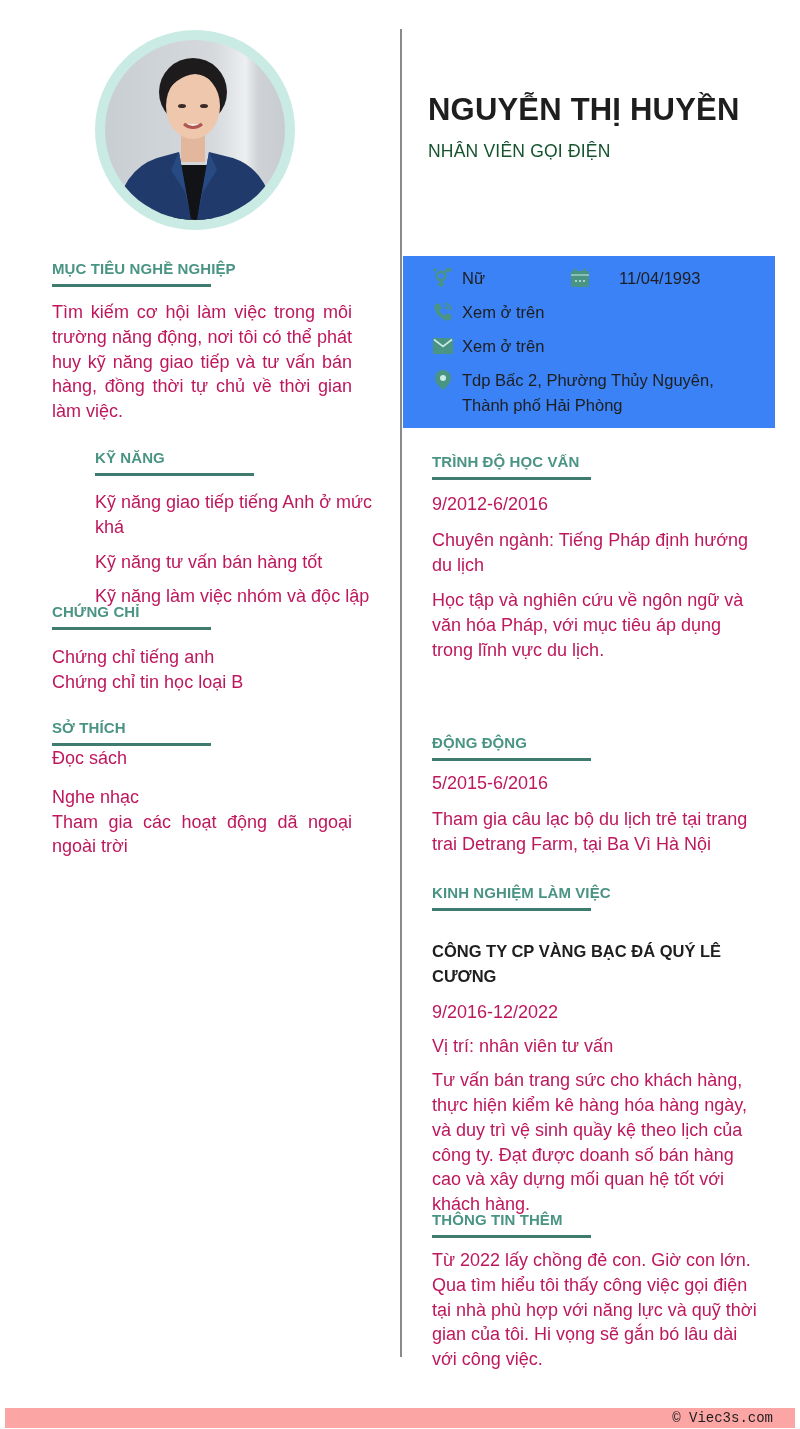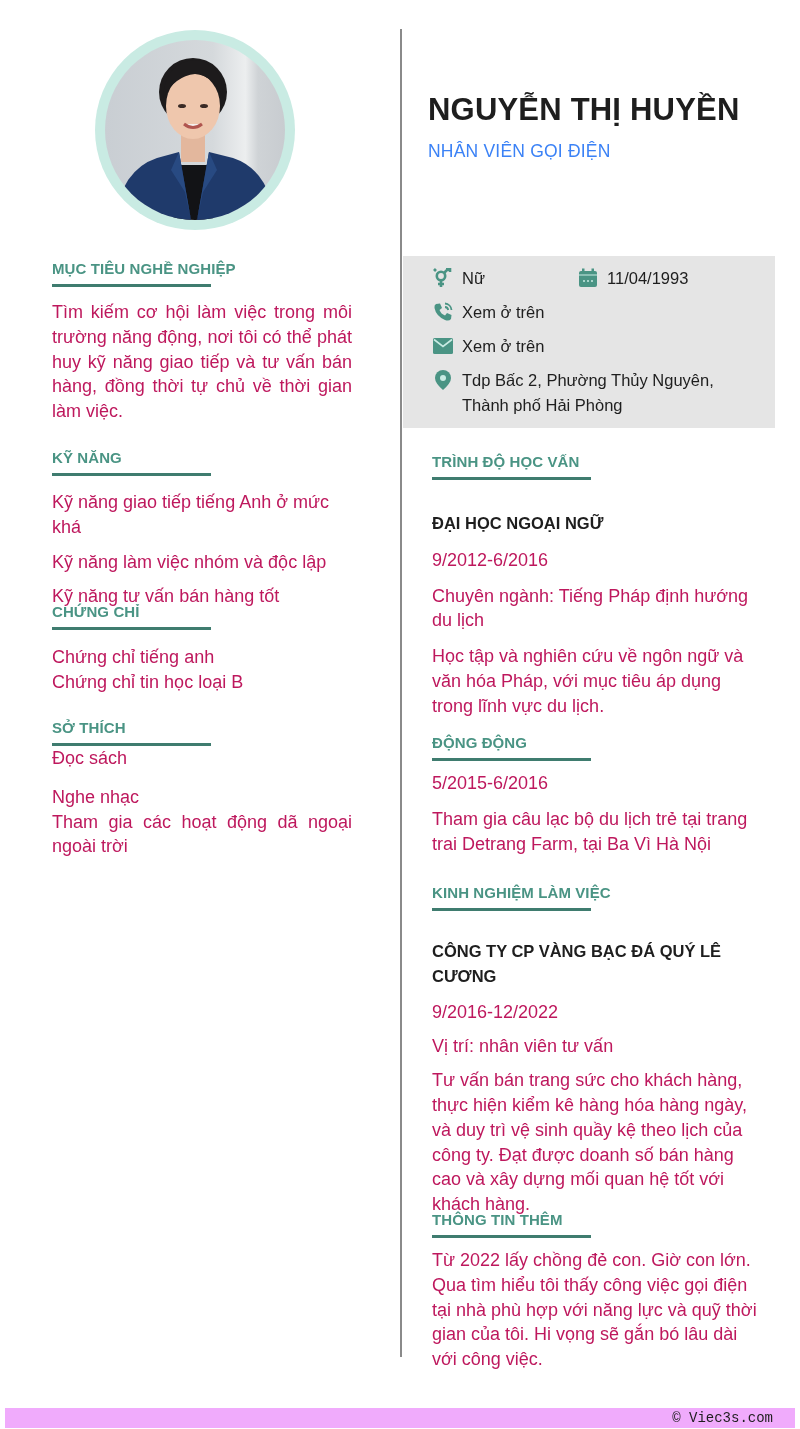--- a/index.html
+++ b/index.html
@@ -15,31 +15,31 @@
   .avatar svg { width: 180px; height: 180px; display: block; }
   .sec-h { font-weight: bold; font-size: 15px; color: #4a9484; letter-spacing: 0.1px; line-height: 22px; }
   .sec-line { width: 159px; height: 3px; background: #3f7c6f; margin-top: 4px; }
   .para { font-size: 18px; line-height: 24.8px; color: #be185d; }
   .justify { text-align: justify; }
 
   .l-sec { position: absolute; left: 52px; width: 300px; }
 
   
   .name { position: absolute; left: 428px; top: 92px; font-size: 31px; font-weight: bold; color: #1e1e1e; letter-spacing: 0.2px; }
-  .title { position: absolute; left: 428px; top: 141px; font-size: 17.5px; color: #3b82f6; letter-spacing: 0.2px; }
+  .title { position: absolute; left: 428px; top: 141px; font-size: 17.5px; color: #14532d; letter-spacing: 0.2px; }
 
-  .contact { position: absolute; left: 403px; top: 256px; width: 372px; height: 172px; background: #e5e5e5; }
+  .contact { position: absolute; left: 403px; top: 256px; width: 372px; height: 172px; background: #3b82f6; }
   .c-row { position: absolute; display: flex; align-items: flex-start; font-size: 16.5px; line-height: 24.8px; color: #1e1e1e; }
   .c-ico { width: 22px; height: 22px; margin-right: 8px; flex: none; display: flex; align-items: center; justify-content: center; margin-top: 1px; }
   .c-ico svg { display: block; }
 
   .r-sec { position: absolute; left: 432px; width: 330px; }
   .bold-h { font-weight: bold; font-size: 16.5px; line-height: 24.8px; color: #1e1e1e; }
 
-  .footer { position: absolute; left: 5px; top: 1408px; width: 790px; height: 20px; background: #f0abfc; }
+  .footer { position: absolute; left: 5px; top: 1408px; width: 790px; height: 20px; background: #fca5a5; }
   .footer span { position: absolute; right: 22px; top: 2px; font-family: "Liberation Mono", "DejaVu Sans Mono", monospace; font-size: 14px; color: #1e1e1e; }
 </style>
 </head>
 <body>
 
 <div class="divider"></div>
 
 <div class="avatar-ring">
   <div class="avatar" title="profile-photo">
     <svg viewBox="0 0 180 180">
@@ -75,21 +75,21 @@
     <span class="c-ico">
       <svg width="20" height="20" viewBox="0 0 20 20" fill="none" stroke="#4a9484" stroke-width="2.6">
         <circle cx="8" cy="8" r="4.2"></circle>
         <path d="M8 12.5 V19 M5 16 H11"></path>
         <path d="M11.5 4.5 L16.5 -0.5 M13 0 H17 V4"></path>
         <path d="M1 1 L3 3"></path>
       </svg>
     </span>
     <span>Nữ</span>
   </div>
-  <div class="c-row" style="left:174px; top:10px;">
+  <div class="c-row" style="left:166px; top:10px;gap:20px;">
     <span class="c-ico">
       <svg width="20" height="20" viewBox="0 0 20 20">
         <rect x="1" y="3" width="18" height="16" rx="2" fill="#4a9484"></rect>
         <rect x="4" y="0.5" width="2.5" height="4" fill="#4a9484"></rect>
         <rect x="13.5" y="0.5" width="2.5" height="4" fill="#4a9484"></rect>
         <rect x="1" y="6.5" width="18" height="1" fill="#c9ebe3"></rect>
         <circle cx="6" cy="13" r="1" fill="#c9ebe3"></circle>
         <circle cx="10" cy="13" r="1" fill="#c9ebe3"></circle>
         <circle cx="14" cy="13" r="1" fill="#c9ebe3"></circle>
       </svg>
@@ -128,47 +128,46 @@
     </span>
   </div>
 </div>
 
 <div class="l-sec" style="top:258px;">
   <div class="sec-h">MỤC TIÊU NGHỀ NGHIỆP</div>
   <div class="sec-line"></div>
   <div class="para justify" style="margin-top:13px;">Tìm kiếm cơ hội làm việc trong môi trường năng động, nơi tôi có thể phát huy kỹ năng giao tiếp và tư vấn bán hàng, đồng thời tự chủ về thời gian làm việc.</div>
 </div>
 
-<div class="l-sec" style="top:447px;">
+<div class="l-sec" style="top:447px;margin-left:43px;">
   <div class="sec-h">KỸ NĂNG</div>
   <div class="sec-line"></div>
   <div class="para" style="margin-top:14px;">Kỹ năng giao tiếp tiếng Anh ở mức khá</div>
+  <div class="para" style="margin-top:10px;">Kỹ năng tư vấn bán hàng tốt</div>
   <div class="para" style="margin-top:10px;">Kỹ năng làm việc nhóm và độc lập</div>
-  <div class="para" style="margin-top:10px;">Kỹ năng tư vấn bán hàng tốt</div>
 </div>
 
 <div class="l-sec" style="top:601px;">
   <div class="sec-h">CHỨNG CHỈ</div>
   <div class="sec-line"></div>
   <div class="para" style="margin-top:15px;">Chứng chỉ tiếng anh</div>
   <div class="para">Chứng chỉ tin học loại B</div>
 </div>
 
 <div class="l-sec" style="top:717px;">
   <div class="sec-h">SỞ THÍCH</div>
   <div class="sec-line"></div>
   <div class="para">Đọc sách</div>
   <div class="para" style="margin-top:14px;">Nghe nhạc</div>
   <div class="para justify" style="text-align-last:left;">Tham gia các hoạt động dã ngoại ngoài trời</div>
 </div>
 
 <div class="r-sec" style="top:451px;">
   <div class="sec-h">TRÌNH ĐỘ HỌC VẤN</div>
   <div class="sec-line"></div>
-  <div class="bold-h" style="margin-top:31px;">ĐẠI HỌC NGOẠI NGỮ</div>
   <div class="para" style="margin-top:12px;">9/2012-6/2016</div>
   <div class="para" style="margin-top:11px;">Chuyên ngành: Tiếng Pháp định hướng du lịch</div>
   <div class="para" style="margin-top:11px;">Học tập và nghiên cứu về ngôn ngữ và văn hóa Pháp, với mục tiêu áp dụng trong lĩnh vực du lịch.</div>
 </div>
 
 <div class="r-sec" style="top:732px;">
   <div class="sec-h">ĐỘNG ĐỘNG</div>
   <div class="sec-line"></div>
   <div class="para" style="margin-top:10px;">5/2015-6/2016</div>
   <div class="para" style="margin-top:11px;">Tham gia câu lạc bộ du lịch trẻ tại trang trai Detrang Farm, tại Ba Vì Hà Nội</div>

